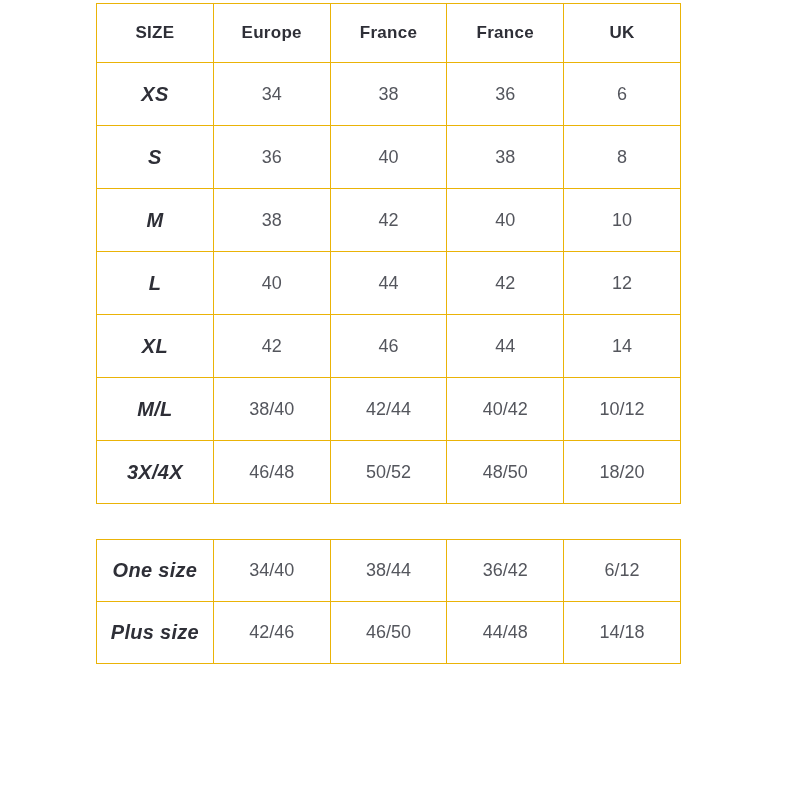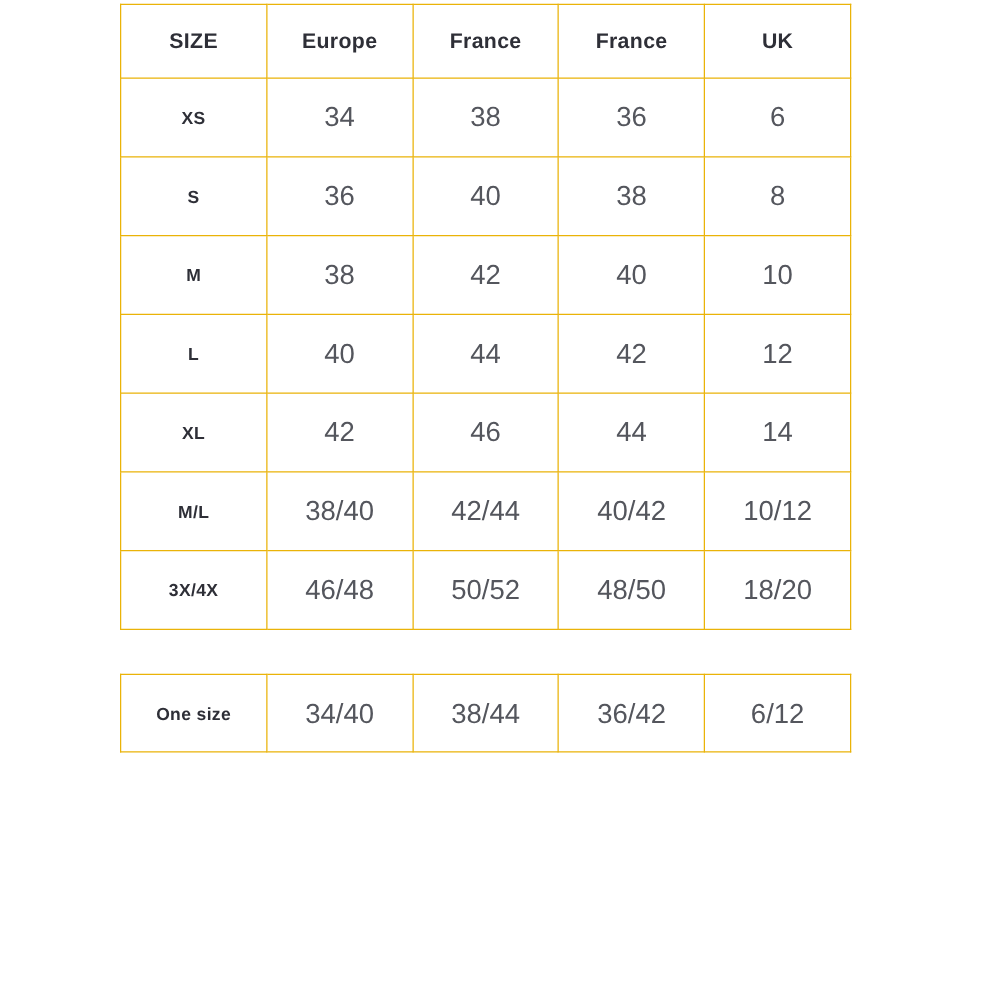--- a/index.html
+++ b/index.html
@@ -34,27 +34,28 @@
   table.size-table thead tr { height: 59px; }
   table.size-table tbody tr { height: 63px; }
   table.size-table thead th {
     font-weight: 700;
     font-size: 17px;
     color: #2e2f37;
     letter-spacing: 0.3px;
   }
   table.size-table tbody th {
     font-weight: 700;
-    font-size: 14px;
+    font-size: 20px;
     color: #2e2f37;
     letter-spacing: 0.3px;
+    font-style: italic;
   }
   table.size-table tbody td {
     font-weight: 400;
-    font-size: 22px;
+    font-size: 18px;
     color: #54565d;
   }
   table.extra-table { margin-top: 35px; }
   table.extra-table tbody tr { height: 62px; }
 </style>
 </head>
 <body>
 
 <div class="tables-wrap">
   <table class="size-table main-table">
@@ -121,15 +122,22 @@
     </table>
   <table class="size-table extra-table">
       <tbody>
         <tr>
           <th>One size</th>
           <td>34/40</td>
           <td>38/44</td>
           <td>36/42</td>
           <td>6/12</td>
         </tr>
+        <tr>
+          <th>Plus size</th>
+          <td>42/46</td>
+          <td>46/50</td>
+          <td>44/48</td>
+          <td>14/18</td>
+        </tr>
       </tbody>
     </table>
 </div>
 
 </body></html>

